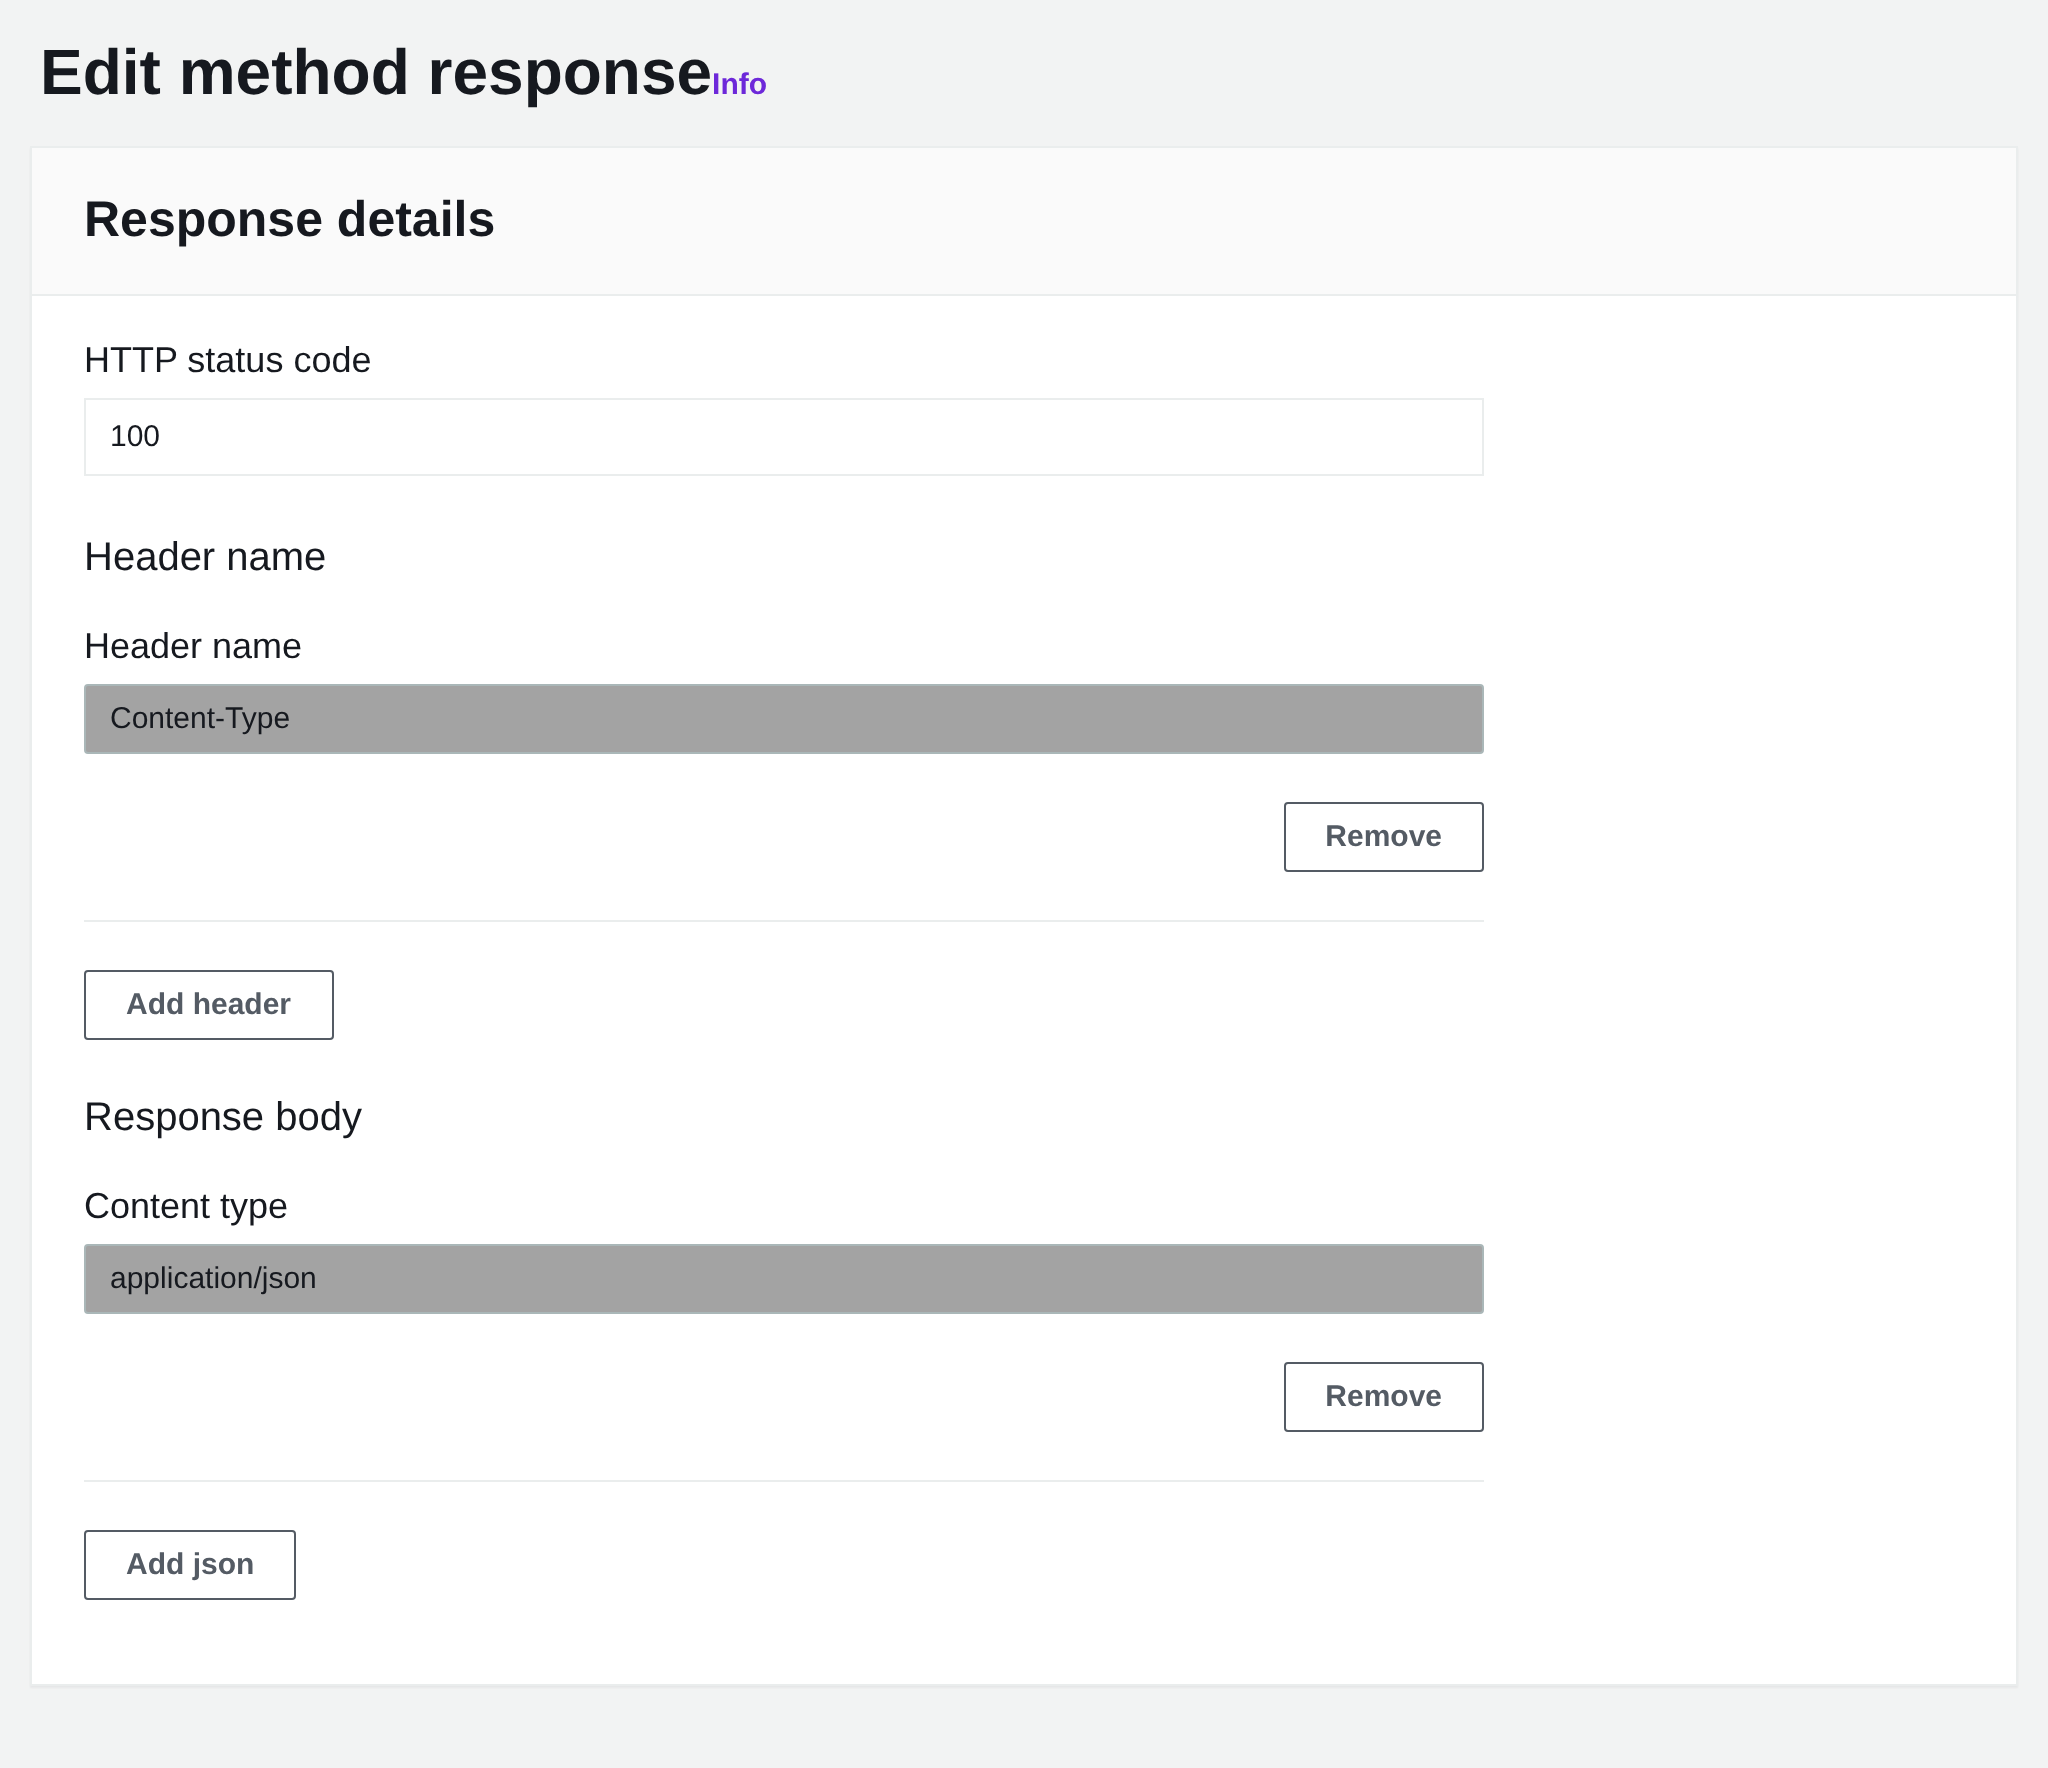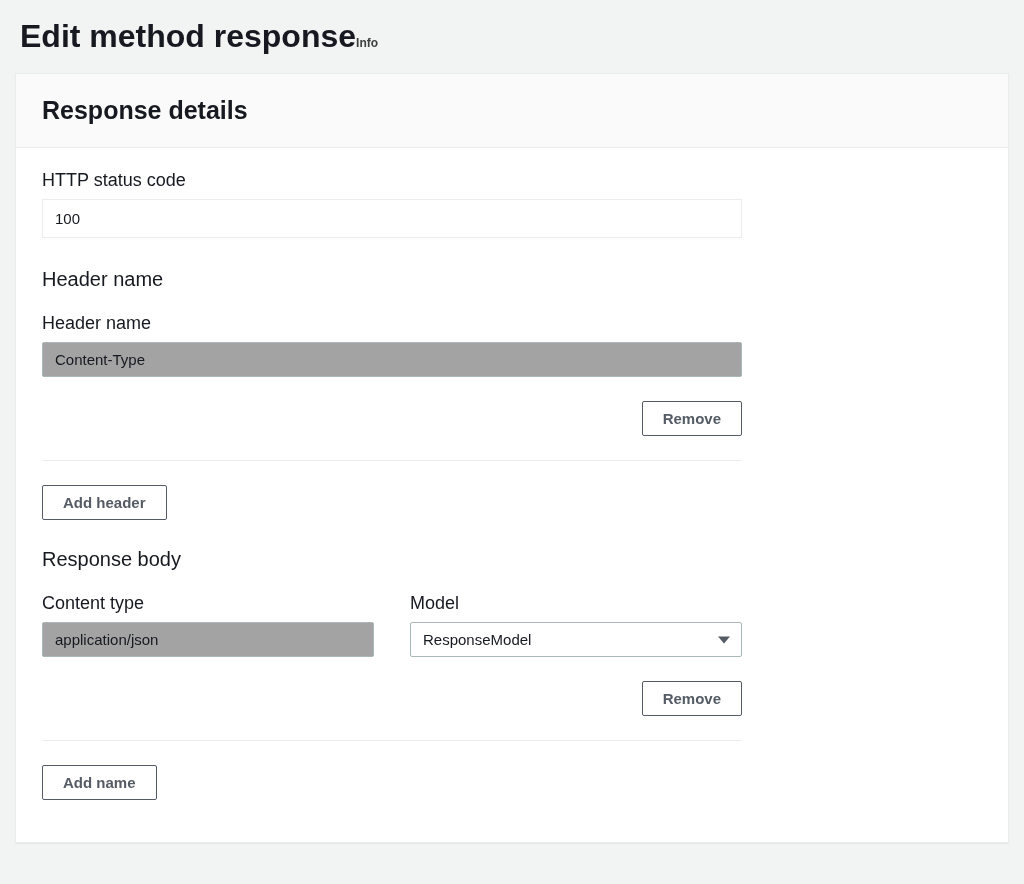--- a/index.html
+++ b/index.html
@@ -19,22 +19,22 @@
       display: flex;
       align-items: baseline;
       gap: 0;
     }
     .page-title {
       font-size: 32px;
       font-weight: 700;
       color: #16191f;
     }
     .info-link {
-      color: #404040;
-      font-size: 12px;
+      color: #6d28d9;
+      font-size: 15px;
       font-weight: 700;
       cursor: pointer;
       text-align: right;
     }
     .panel {
       margin: 0 15px 15px 15px;
       background: #ffffff;
       border: 1px solid #eaeded;
       box-shadow: 0 1px 1px 0 rgba(0,28,36,.05);
     }
@@ -176,33 +176,24 @@
       <button class="btn">Add header</button>
     </div>
 
     <h3 class="section-title" style="margin-top:28px;">Response body</h3>
 
     <div class="two-col">
       <div class="col">
         <label class="field-label">Content type</label>
         <input type="text" class="text-input" value="application/json" style="">
       </div>
-      <div class="col">
-        <label class="field-label">Model</label>
-        <div class="select-wrap">
-          <select class="select-input">
-            <option>ResponseModel</option>
-          </select>
-          <span class="select-caret"></span>
-        </div>
-      </div>
     </div>
 
     <div class="row-actions">
       <button class="btn">Remove</button>
     </div>
 
     <div class="add-btn-container">
-      <button class="btn">Add name</button>
+      <button class="btn">Add json</button>
     </div>
 
   </div>
 </div>
 
 </body></html>

